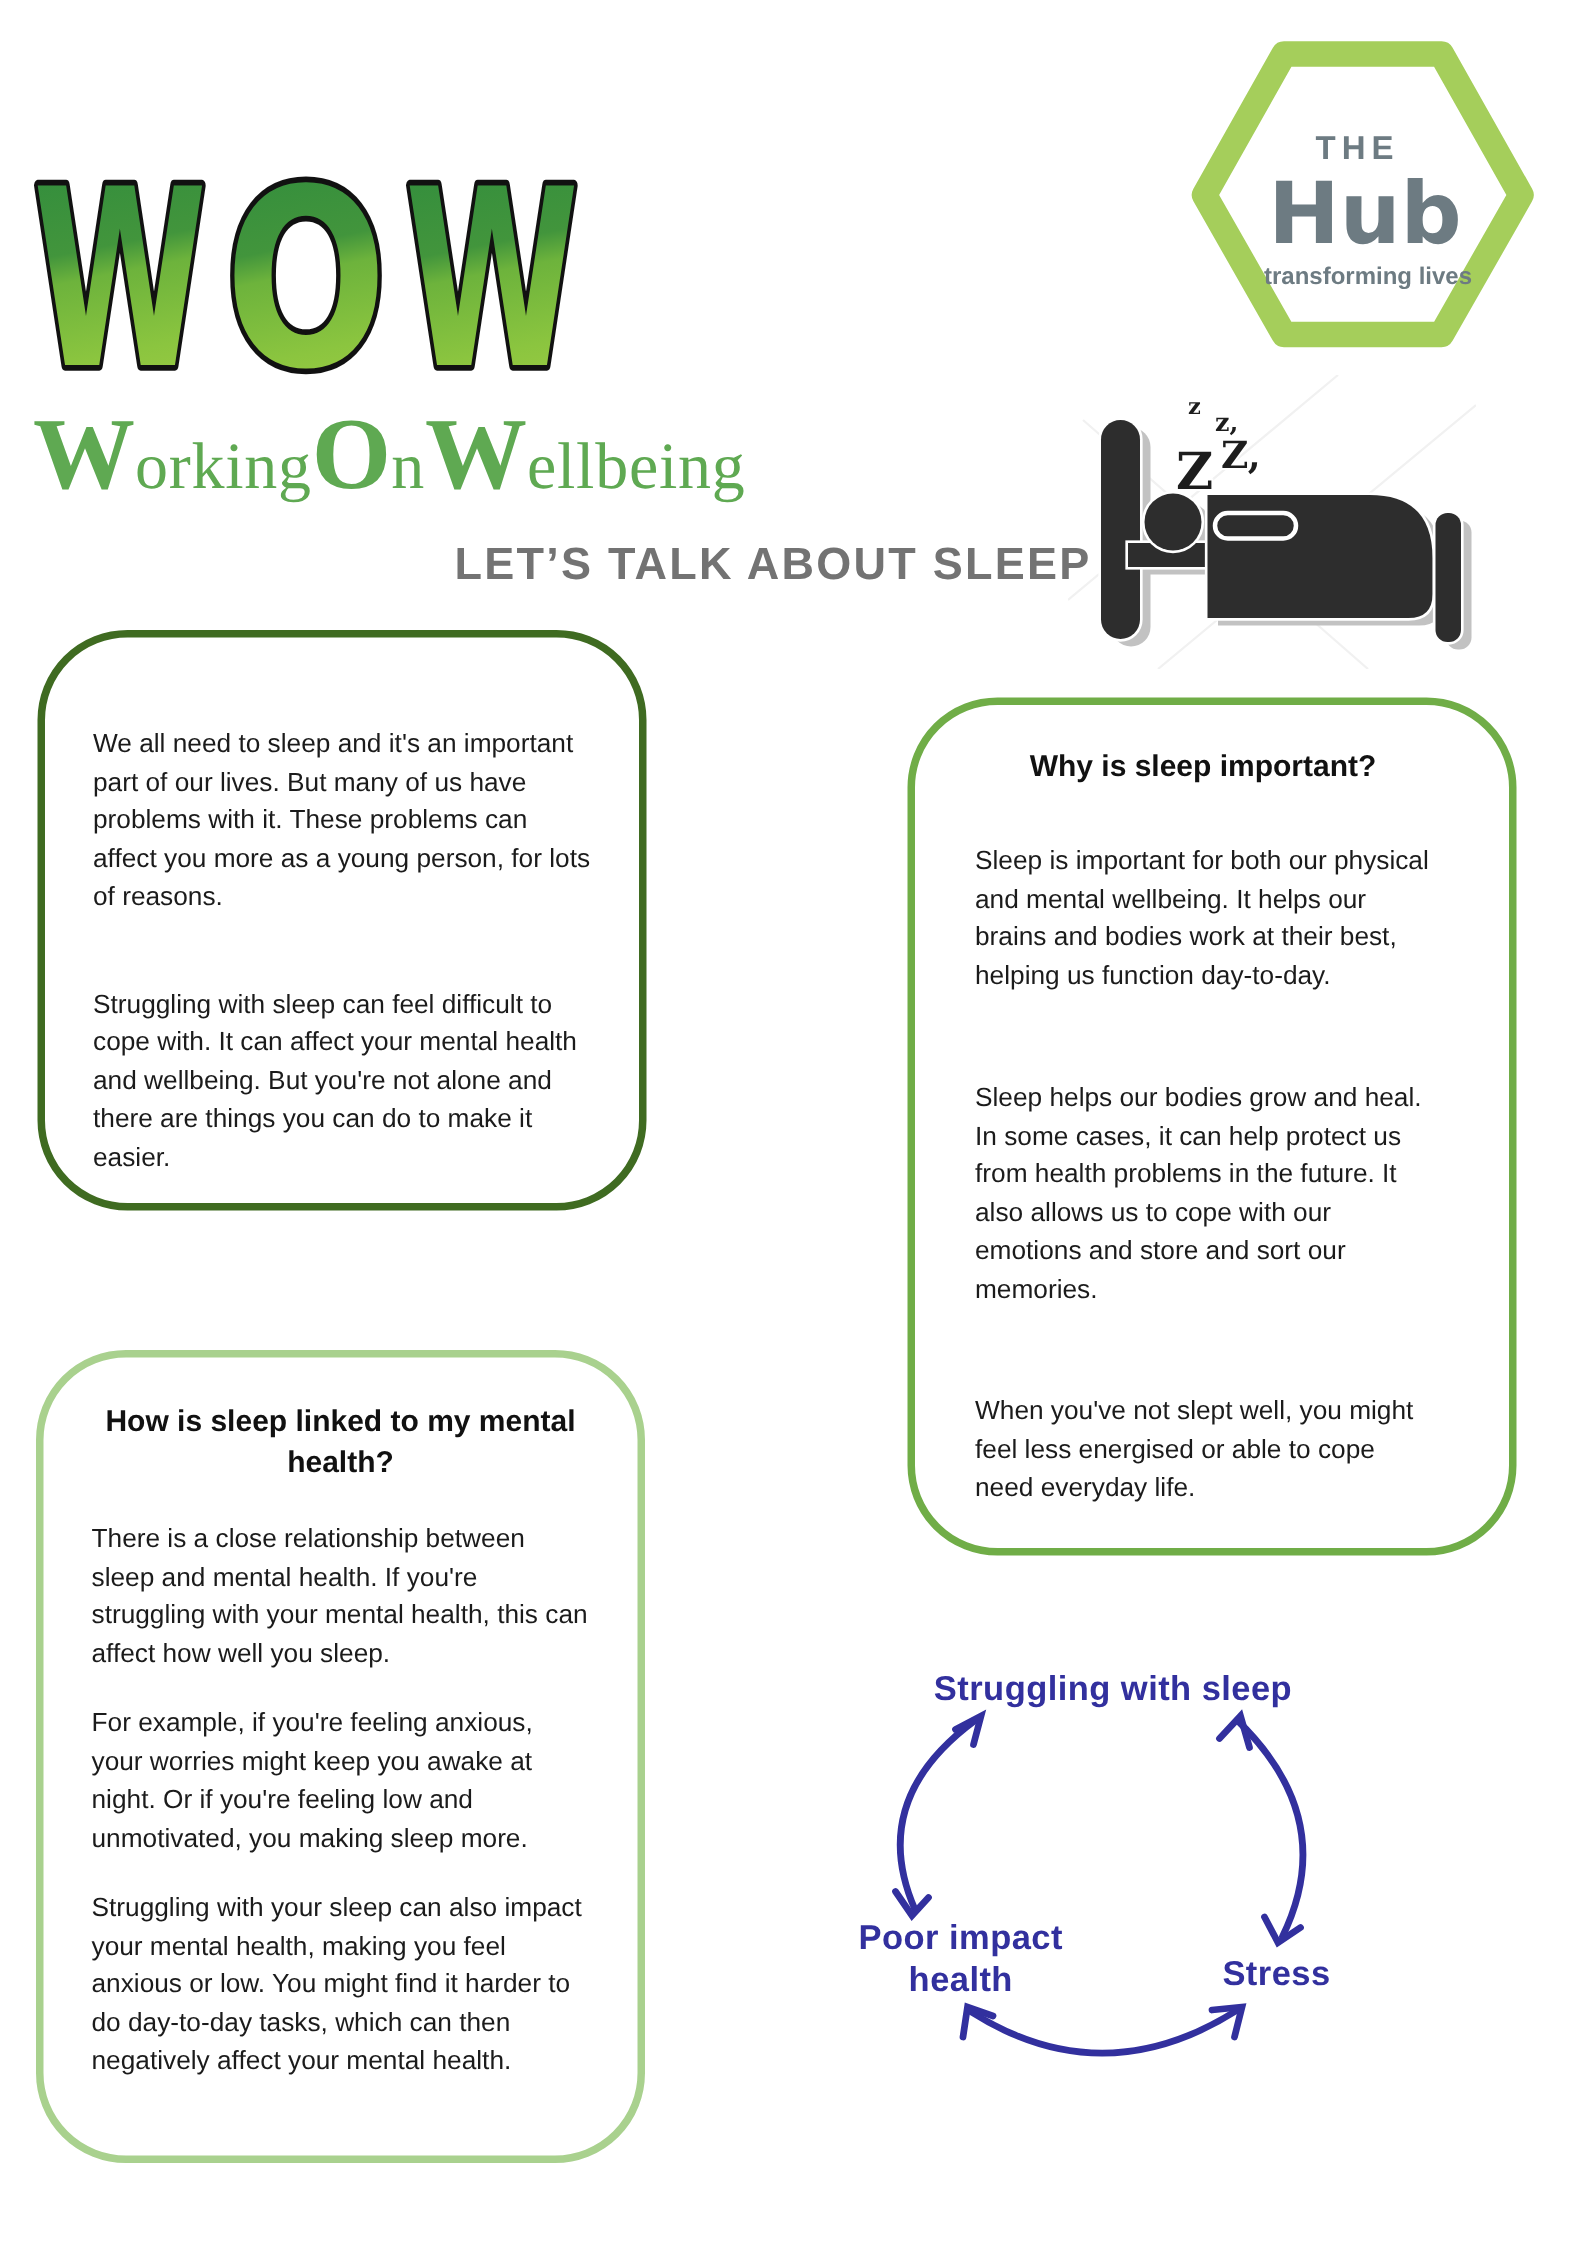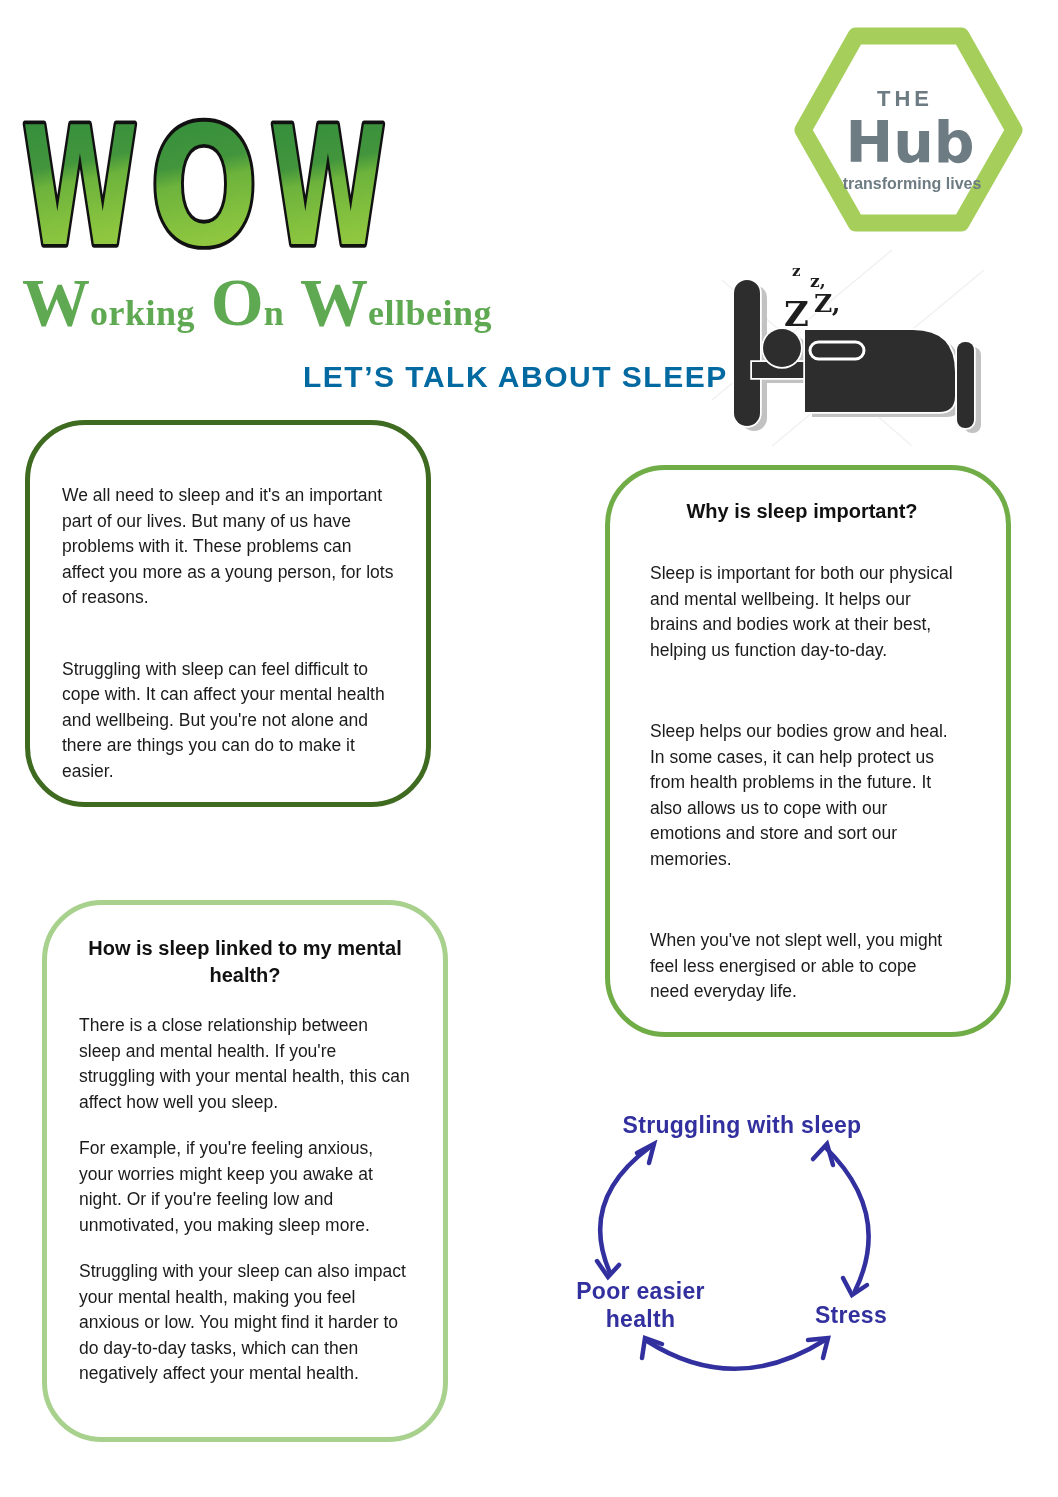--- a/index.html
+++ b/index.html
@@ -16,28 +16,28 @@
 
   
   .wordmark{
     position:absolute;left:22px;top:268px;width:470px;height:84px;
     font-family:"Liberation Serif", serif;
     color:#5fa952;
     white-space:nowrap;
     display:flex;align-items:baseline;
   }
   .wordmark .big{font-size:68px;font-weight:bold;line-height:1;}
-  .wordmark .small{font-size:36px;font-weight:bold;line-height:1;letter-spacing:.5px;}
+  .wordmark .small{font-size:44px;font-weight:normal;line-height:1;letter-spacing:.5px;}
   .wordmark .gap{width:16px;}
 
   
   .headline{
     position:absolute;left:303px;top:360px;width:420px;
     font-size:30px;font-weight:bold;letter-spacing:1.5px;
-    color:#0369a1;white-space:nowrap;
+    color:#737373;white-space:nowrap;
   }
 
   
   .hub-logo{position:absolute;left:793px;top:12px;width:232px;height:238px;}
   .bed-icon{position:absolute;left:712px;top:250px;width:272px;height:196px;}
 
   
   .box{
     position:absolute;
     border-radius:60px;
@@ -60,21 +60,21 @@
   }
   .box-intro p{margin-bottom:46px;}
   .box-why{
     left:605px;top:465px;width:406px;height:572px;
     border:5px solid #70ad47;
     padding:28px 52px 24px 40px;
   }
   .box-why .title{margin-bottom:36px;}
   .box-why p{margin-bottom:56px;}
   .box-how{
-    left:42px;top:900px;width:406px;height:542px;
+    left:24px;top:900px;width:406px;height:542px;
     border:5px solid #a9d18e;
     padding:30px 32px 24px 32px;
   }
   .box-how .title{margin-bottom:24px;}
   .box-how p{margin-bottom:21px;}
 
   
   .cycle{position:absolute;left:545px;top:1095px;width:465px;height:315px;}
   .cycle-label{
     position:absolute;
@@ -200,17 +200,17 @@
         </g>
 
         <g>
           <path d="M 102 246 Q 190 302 280 245"></path>
           <polyline points="97,263 100,243 117,249"></polyline>
           <polyline points="263,245 283,243 278,263"></polyline>
         </g>
       </g>
     </svg>
     <div class="cycle-label cycle-top">Struggling with sleep</div>
-    <div class="cycle-label cycle-left">Poor easier health</div>
+    <div class="cycle-label cycle-left">Poor impact health</div>
     <div class="cycle-label cycle-right">Stress</div>
   </div>
 
 </div>
 
 </body></html>

